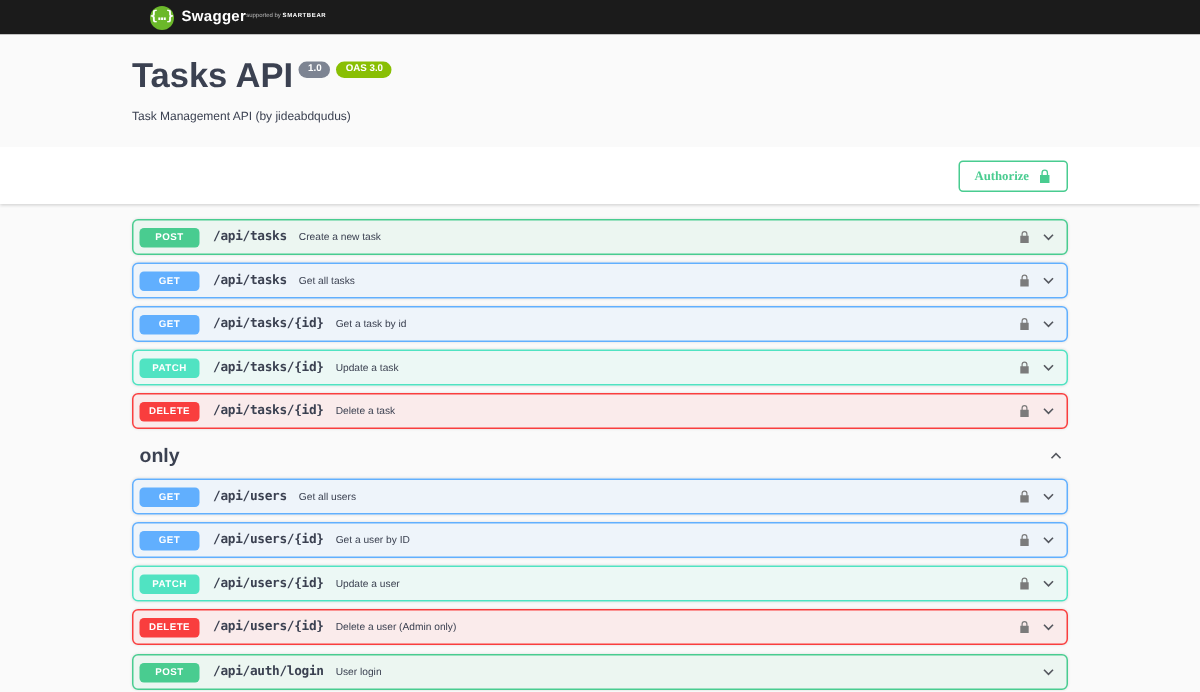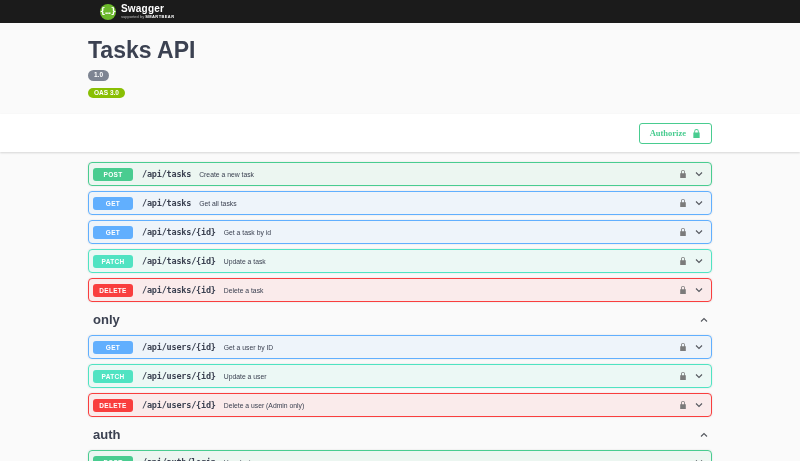--- a/index.html
+++ b/index.html
@@ -7,28 +7,28 @@
     font-family:"Liberation Sans", sans-serif; color:#3b4151; }
   .wrapper { width:624px; margin:0 auto; }
 
   
   .topbar { height:23px; background:#1b1b1b; display:flex; align-items:center; }
   .topbar .wrapper { display:flex; align-items:center; padding-left:12px; }
   .brand { display:flex; align-items:center; gap:5px; }
   .logo-circle { width:16px; height:16px; border-radius:50%; background:#6bb82a;
     display:flex; align-items:center; justify-content:center; color:#fff;
     font-family:"DejaVu Sans Mono", monospace; font-size:9px; font-weight:bold; line-height:1; }
-  .brand-text { display:flex; flex-direction:column; line-height:1; }
+  .brand-text { display:flex; flex-direction:row; line-height:1; }
   .brand-name { color:#fff; font-weight:bold; font-size:10px; letter-spacing:.2px; }
   .brand-sub { font-size:4px; color:#bbb; margin-top:1px; }
   .brand-sub b { color:#fff; letter-spacing:.4px; }
 
   
   .info-section { background:#fafafa; padding:15px 0 16px 0; }
-  .title-row { display:flex; align-items:flex-start; gap:4px;flex-direction:column; }
+  .title-row { display:flex; align-items:flex-start; gap:4px; }
   .api-title { font-size:23px; font-weight:bold; color:#3b4151; line-height:1.1; }
   .badge { color:#fff; font-size:6.5px; font-weight:bold; border-radius:20px;
     padding:2px 6px; margin-top:3px; line-height:1; }
   .badge.version { background:#7d8492; }
   .badge.oas { background:#89bf04; }
   .api-desc { font-size:8px; margin-top:10px; color:#3b4151; }
 
   
   .scheme-container { background:#fff; height:38px;
     box-shadow:0 1px 2px 0 rgba(0,0,0,.15); display:flex; align-items:center; }
@@ -82,20 +82,21 @@
   </div>
 </header>
 
 <section class="info-section">
   <div class="wrapper">
     <div class="title-row">
       <h1 class="api-title">Tasks API</h1>
       <span class="badge version">1.0</span>
       <span class="badge oas">OAS 3.0</span>
     </div>
+    <p class="api-desc">Task Management API (by jideabdqudus)</p>
   </div>
 </section>
 
 <section class="scheme-container">
   <div class="wrapper">
     <button class="btn-authorize">
       <span>Authorize</span>
       <span class="chev">
         <svg width="9" height="11" viewBox="0 0 20 24">
             <path d="M15 10V7a5 5 0 0 0-10 0v3H3v12h14V10h-2zM7 7a3 3 0 0 1 6 0v3H7V7z" fill="#49cc90"></path>
@@ -198,20 +199,37 @@
         <div class="opblock-tag">
           <span class="tag-title">only</span>
           <span class="chev">
             <svg width="10" height="10" viewBox="0 0 20 20">
               <path d="M4 13l6-6 6 6" stroke="#55585f" stroke-width="2.2" fill="none"></path>
             </svg>
           </span>
         </div>
         <div class="opblock m-get">
           <span class="method-badge">GET</span>
+          <span class="op-path">/api/users</span>
+          <span class="op-summary">Get all users</span>
+          <span class="op-right">
+            <span class="chev">
+              <svg width="8" height="10" viewBox="0 0 20 24">
+                <path d="M15 10V7a5 5 0 0 0-10 0v3H3v12h14V10h-2zM7 7a3 3 0 0 1 6 0v3H7V7z" fill="#7b7b7b"></path>
+              </svg>
+            </span>
+            <span class="chev">
+              <svg width="10" height="10" viewBox="0 0 20 20">
+                <path d="M4 7l6 6 6-6" stroke="#55585f" stroke-width="2.2" fill="none"></path>
+              </svg>
+            </span>
+          </span>
+        </div>
+        <div class="opblock m-get">
+          <span class="method-badge">GET</span>
           <span class="op-path">/api/users/{id}</span>
           <span class="op-summary">Get a user by ID</span>
           <span class="op-right">
             <span class="chev">
               <svg width="8" height="10" viewBox="0 0 20 24">
                 <path d="M15 10V7a5 5 0 0 0-10 0v3H3v12h14V10h-2zM7 7a3 3 0 0 1 6 0v3H7V7z" fill="#7b7b7b"></path>
               </svg>
             </span>
             <span class="chev">
               <svg width="10" height="10" viewBox="0 0 20 20">
@@ -249,28 +267,20 @@
             </span>
             <span class="chev">
               <svg width="10" height="10" viewBox="0 0 20 20">
                 <path d="M4 7l6 6 6-6" stroke="#55585f" stroke-width="2.2" fill="none"></path>
               </svg>
             </span>
           </span>
         </div>
       </section>
       <section class="tag-section">
-        <div class="opblock-tag">
-          <span class="tag-title">auth</span>
-          <span class="chev">
-            <svg width="10" height="10" viewBox="0 0 20 20">
-              <path d="M4 13l6-6 6 6" stroke="#55585f" stroke-width="2.2" fill="none"></path>
-            </svg>
-          </span>
-        </div>
         <div class="opblock m-post">
           <span class="method-badge">POST</span>
           <span class="op-path">/api/auth/login</span>
           <span class="op-summary">User login</span>
           <span class="op-right">
             <span class="chev">
               <svg width="10" height="10" viewBox="0 0 20 20">
                 <path d="M4 7l6 6 6-6" stroke="#55585f" stroke-width="2.2" fill="none"></path>
               </svg>
             </span>

